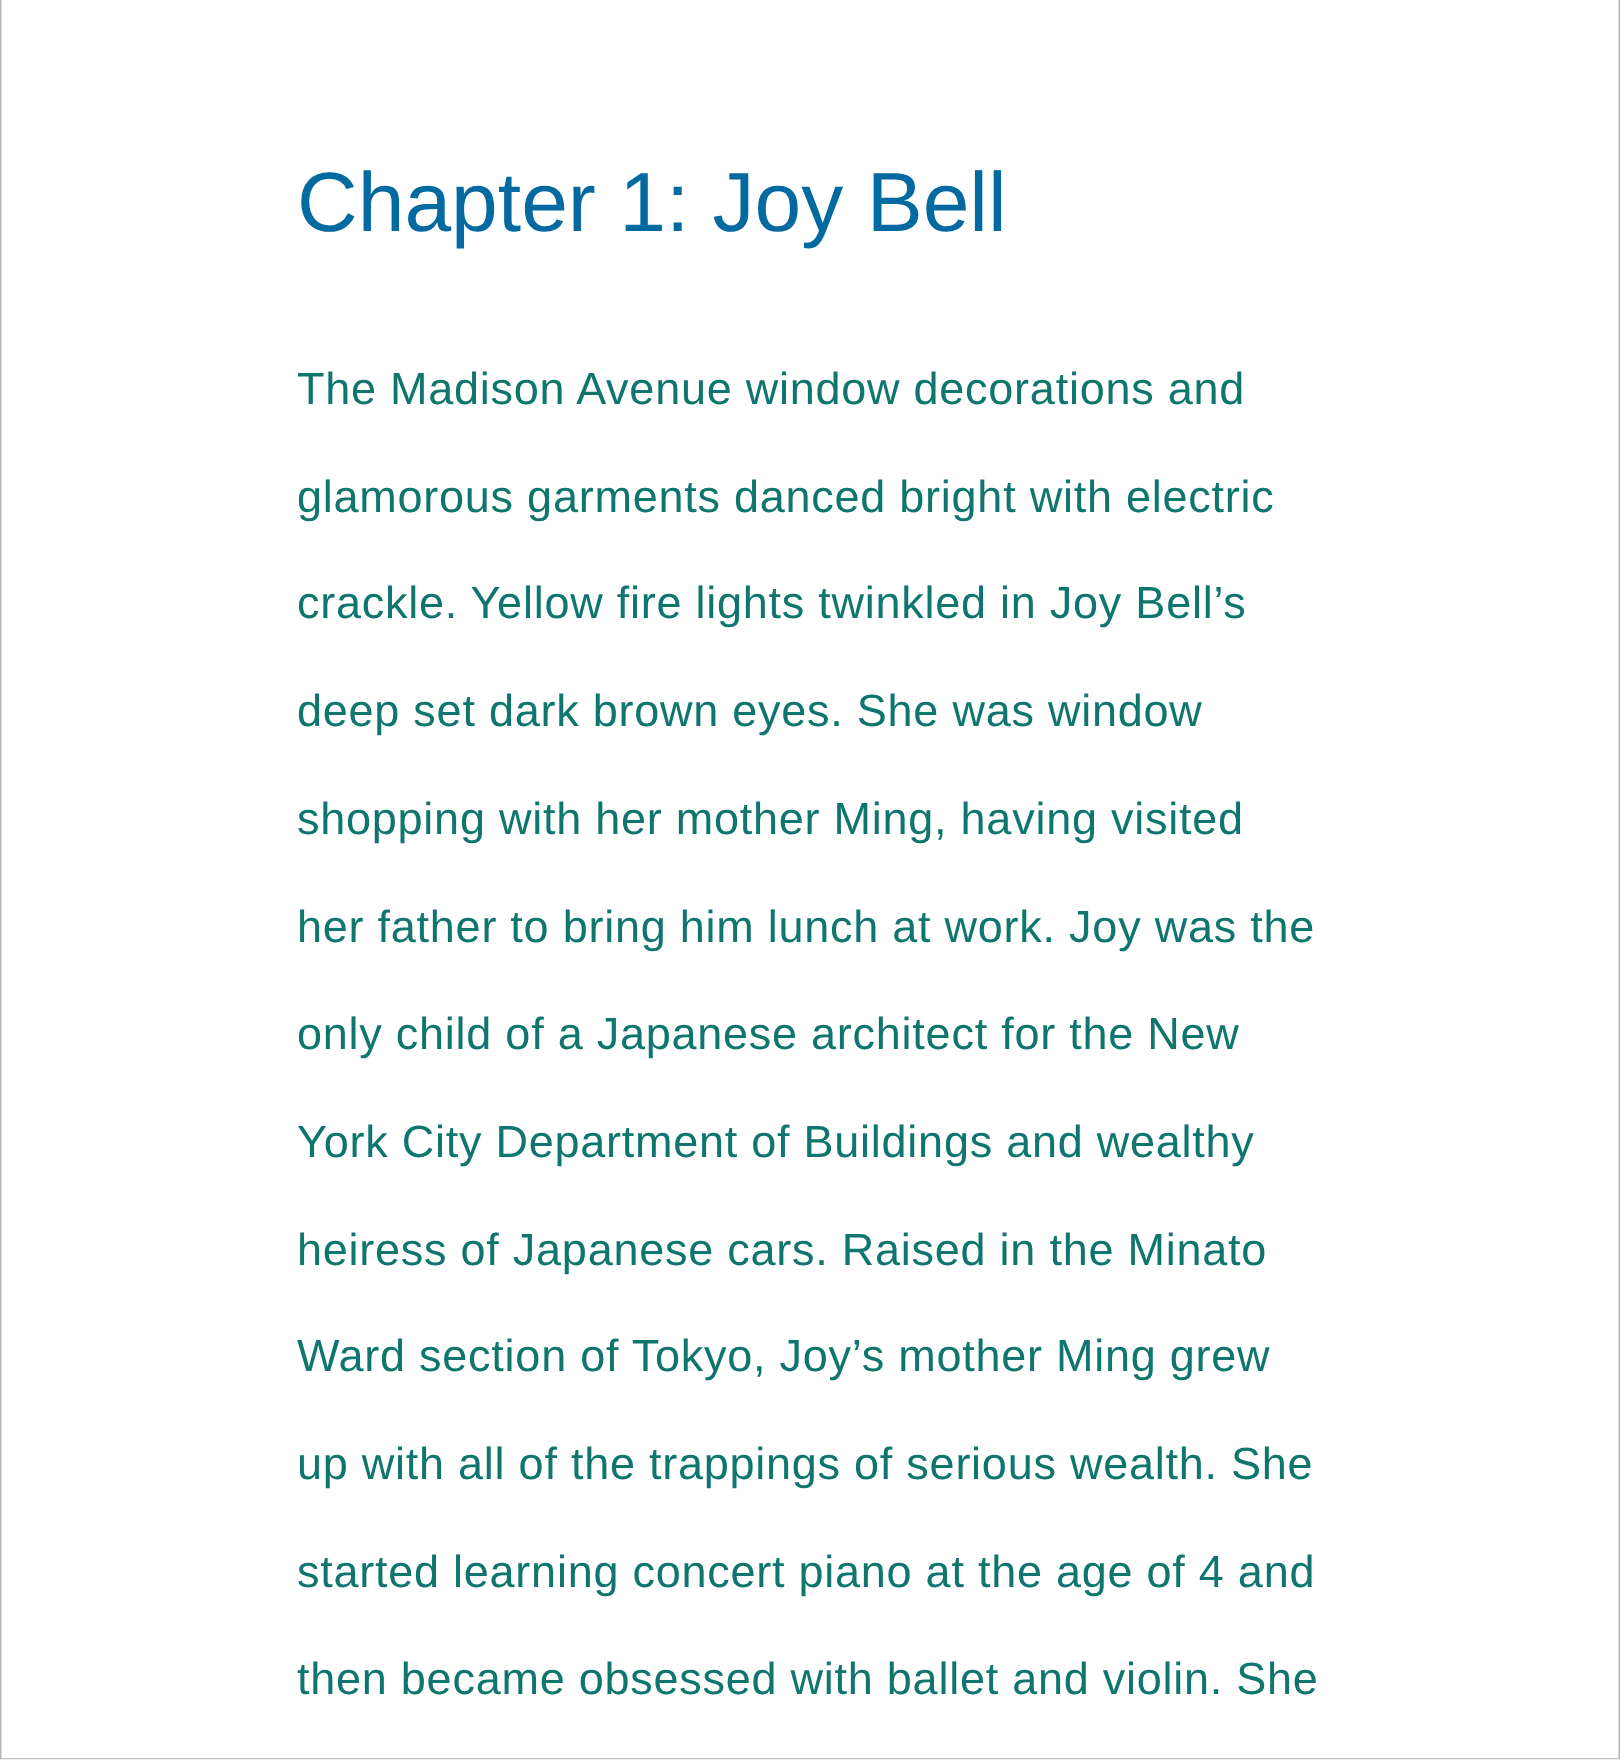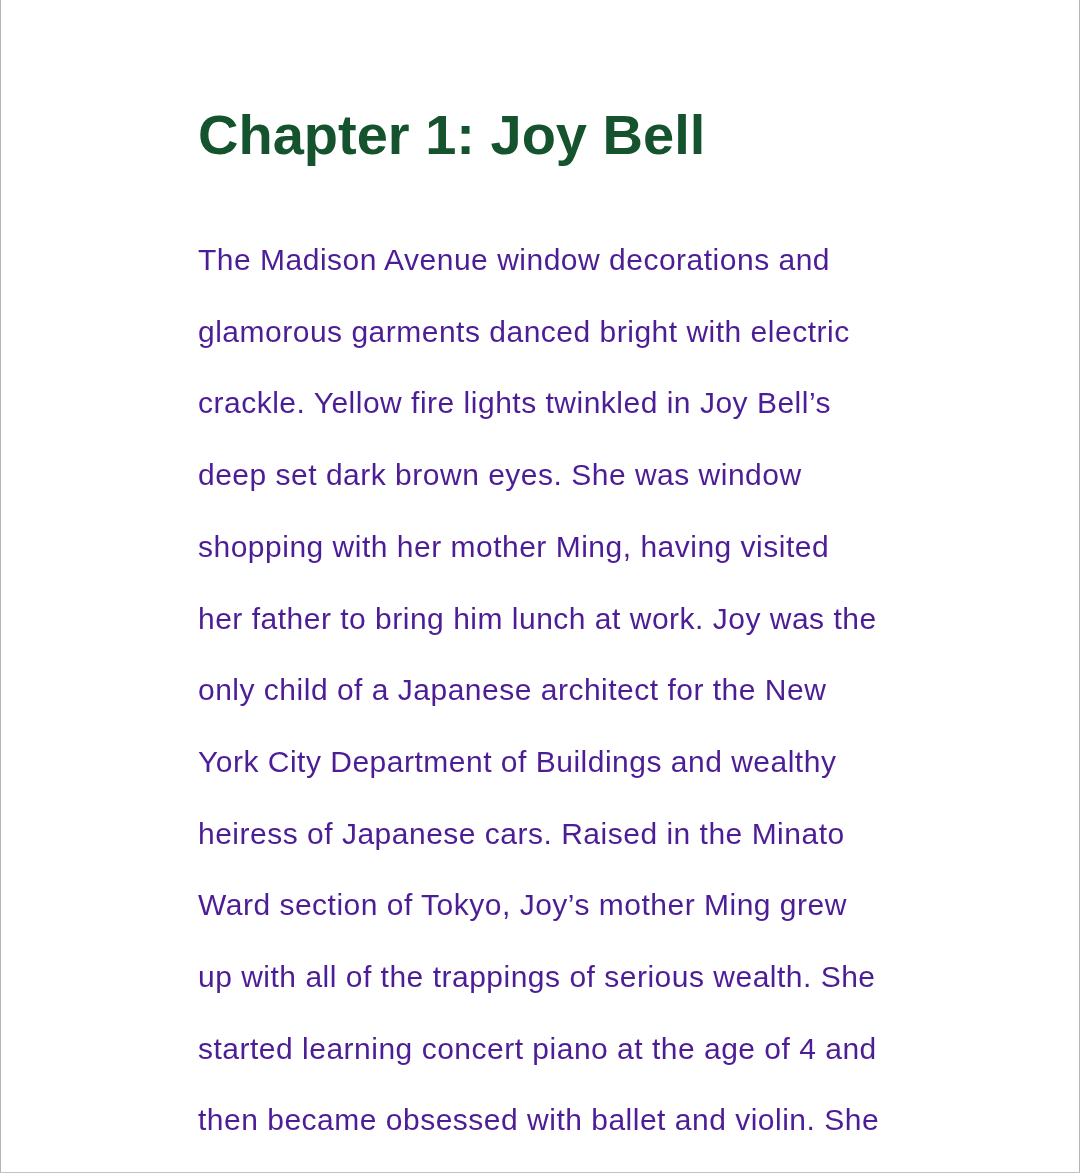--- a/index.html
+++ b/index.html
@@ -18,37 +18,37 @@
     border-bottom: 1px solid #c2c2c2;
     box-sizing: border-box;
     font-family: "Liberation Sans", "DejaVu Sans", sans-serif;
   }
   .chapter-heading {
     position: absolute;
     left: 197px;
     top: 103px;
     margin: 0;
     font-size: 56px;
-    font-weight: 700;
+    font-weight: 400;
     line-height: 1.15;
     letter-spacing: 0px;
-    color: #14532d;
+    color: #0369a1;
     white-space: nowrap;
   }
   .body-paragraph {
     position: absolute;
     left: 197px;
     top: 224px;
     width: 860px;
     margin: 0;
     font-size: 30px;
     font-weight: 400;
     letter-spacing: 0.5px;
     line-height: 71.7px;
-    color: #4c1d95;
+    color: #0f766e;
     white-space: pre-line;
   }
 </style>
 </head>
 <body>
 
 <div class="screen">
   <h1 class="chapter-heading">Chapter 1: Joy Bell</h1>
   <p class="body-paragraph">The Madison Avenue window decorations and
 glamorous garments danced bright with electric

